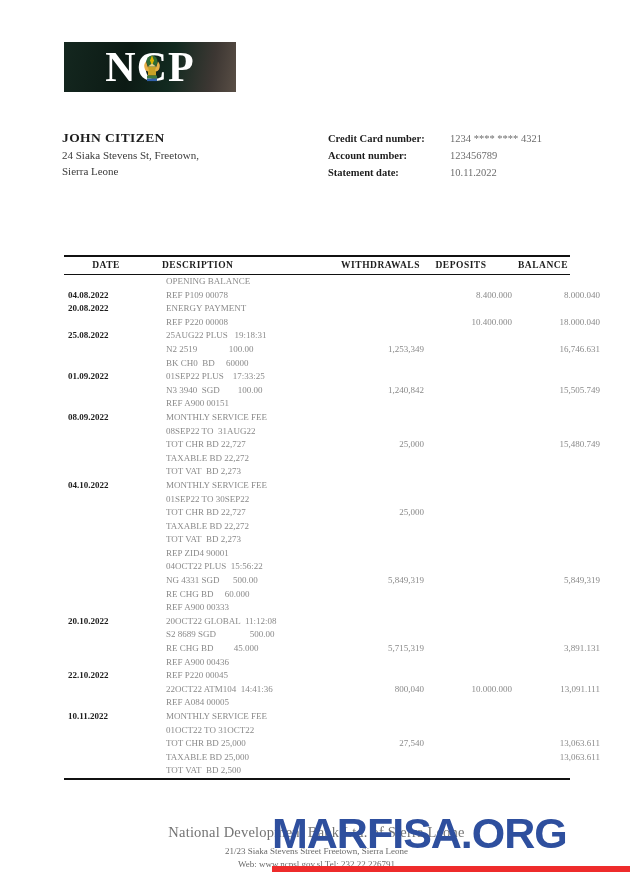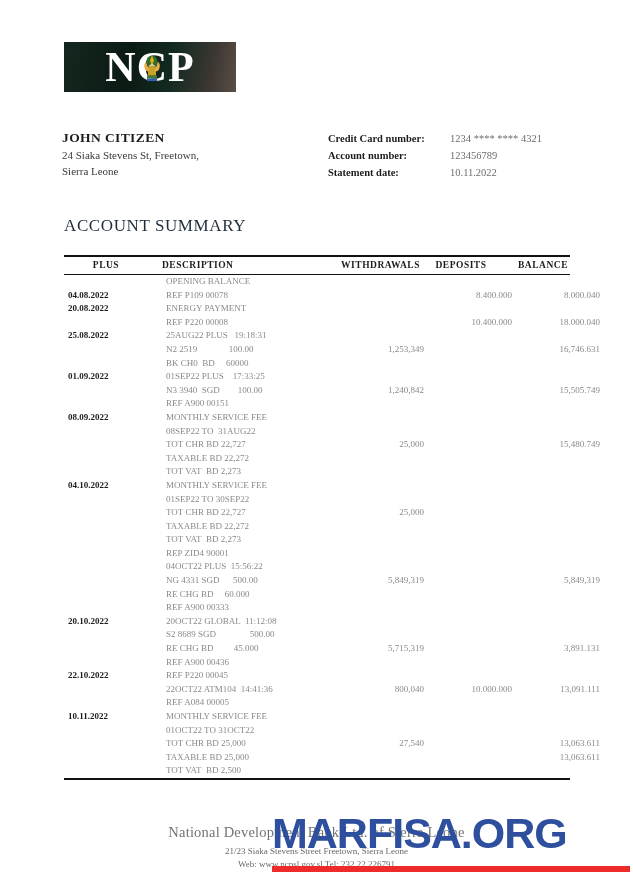--- a/index.html
+++ b/index.html
@@ -140,28 +140,27 @@
       <div class="meta-row">
         <div class="meta-label">Account number:</div>
         <div class="meta-value">123456789</div>
       </div>
       <div class="meta-row">
         <div class="meta-label">Statement date:</div>
         <div class="meta-value">10.11.2022</div>
       </div>
     </div>
 
-  <div class="sec-title">ACCOUNT SUMMARY</div>
 
   <div class="tbl">
     <div class="rule-top"></div>
     <table>
       <thead>
         <tr>
-          <th class="c-date">PLUS</th>
+          <th class="c-date">DATE</th>
           <th class="c-desc">DESCRIPTION</th>
           <th class="c-wd">WITHDRAWALS</th>
           <th class="c-dep">DEPOSITS</th>
           <th class="c-bal">BALANCE</th>
         </tr>
       </thead>
     </table>
     <div class="rule-head"></div>
     <table>
       <tbody id="tbody">

